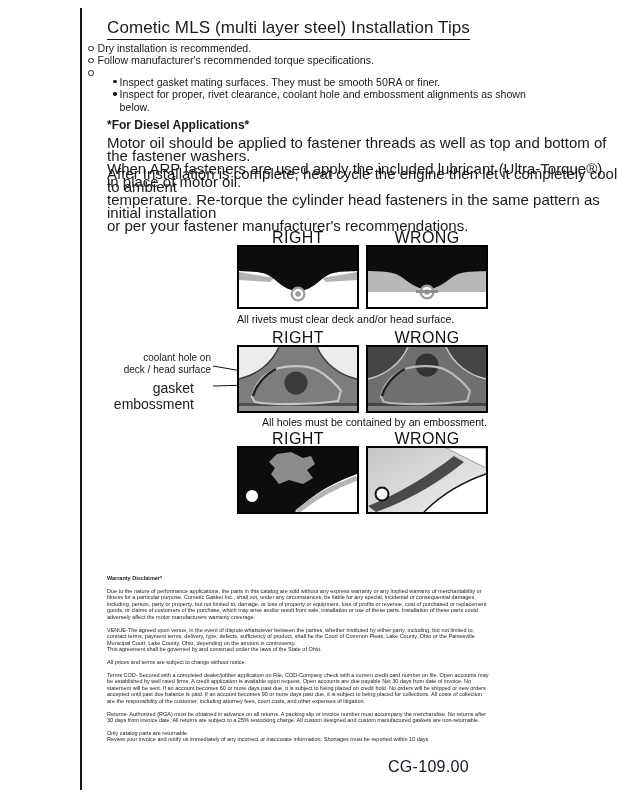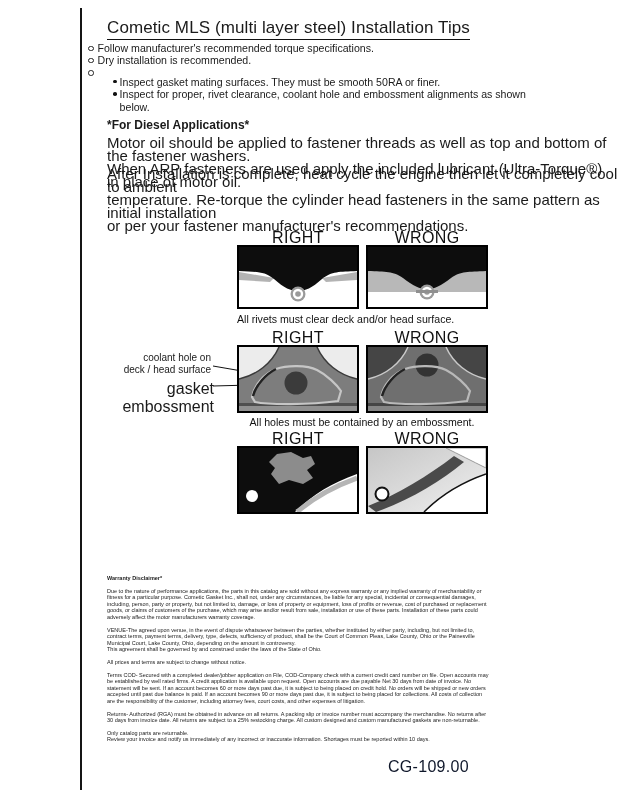--- a/index.html
+++ b/index.html
@@ -43,25 +43,25 @@
 
 <div id="page">
 
   <div class="abs" id="edge-line"></div>
 
   <div class="abs" id="title">Cometic MLS (multi layer steel) Installation Tips</div>
 
   <div class="abs" id="bullets">
     <div class="brow">
       <span class="odot"></span>
-      <span>Follow manufacturer's recommended torque specifications.</span>
+      <span>Dry installation is recommended.</span>
     </div>
     <div class="brow">
       <span class="odot"></span>
-      <span>Dry installation is recommended.</span>
+      <span>Follow manufacturer's recommended torque specifications.</span>
     </div>
     <div class="brow">
       <span class="odot"></span>
     </div>
     <div class="brow sub">
       <span class="fdot"></span>
       <span>Inspect gasket mating surfaces.  They must be smooth 50RA or finer.</span>
     </div>
     <div class="brow sub">
       <span class="fdot"></span>
@@ -98,21 +98,21 @@
       <circle cx="59" cy="45" r="2.8" fill="#9a9a9a"></circle>
       <line x1="48" y1="44.5" x2="70" y2="44.5" stroke="#8f8f8f" stroke-width="3"></line>
     </svg>
   </div>
   <div class="abs caption" style="left:237px;top:313px;">All rivets must clear deck and/or head surface.</div>
 
   <div class="abs figlabel" style="left:237px;top:329px;">RIGHT</div>
   <div class="abs figlabel" style="left:366px;top:329px;">WRONG</div>
 
   <div class="abs" style="left:95px;top:352px;width:116px;text-align:right;font-size:10px;line-height:11.5px;">coolant hole on<br>deck / head surface</div>
-  <div class="abs" style="left:98px;top:380px;width:116px;text-align:right;font-size:16px;">gasket embossment</div>
+  <div class="abs" style="left:78px;top:380px;width:116px;text-align:right;font-size:14px;">gasket embossment</div>
 
   <svg class="abs" style="left:150px;top:355px;pointer-events:none;" width="160" height="45">
     <line x1="63" y1="11" x2="138" y2="24" stroke="#111" stroke-width="1"></line>
     <line x1="63" y1="31" x2="101" y2="30" stroke="#111" stroke-width="1"></line>
   </svg>
 
   <div class="abs figbox2" style="left:237px;top:345px;">
     <svg width="118" height="64" viewBox="0 0 118 64">
       <rect width="118" height="64" fill="#7d7d7d"></rect>
       <path d="M0,0 H40 C33,16 18,28 0,32 Z" fill="#ececec"></path>
@@ -133,21 +133,21 @@
       <path d="M40,0 C33,16 18,28 0,32" fill="none" stroke="#c9c9c9" stroke-width="1.5"></path>
       <path d="M118,0 H78 C85,16 100,28 118,32 Z" fill="#454545"></path>
       <path d="M78,0 C85,16 100,28 118,32" fill="none" stroke="#c9c9c9" stroke-width="1.5"></path>
       <rect y="56" width="118" height="3" fill="#454545"></rect>
       <rect y="59" width="118" height="5" fill="#858585"></rect>
       <circle cx="59" cy="18" r="11.5" fill="#333333"></circle>
       <path d="M13,50 C15,38 26,26 37,22 C48,18 68,18 78,23 C88,28 98,38 102,44 L99,54 C70,58 30,58 16,55 Z" fill="none" stroke="#b9b9b9" stroke-width="2.2"></path>
       <path d="M14,49 C17,38 27,27 37,22" fill="none" stroke="#222222" stroke-width="2.5"></path>
     </svg>
   </div>
-  <div class="abs caption" style="left:237px;top:416px;width:250px;text-align:center;">All holes must be contained by an embossment.</div>
+  <div class="abs caption" style="left:237px;top:416px;width:250px;text-align:right;">All holes must be contained by an embossment.</div>
 
   <div class="abs figlabel" style="left:237px;top:430px;">RIGHT</div>
   <div class="abs figlabel" style="left:366px;top:430px;">WRONG</div>
 
   <div class="abs figbox2" style="left:237px;top:446px;">
     <svg width="118" height="64" viewBox="0 0 118 64">
       <rect width="118" height="64" fill="#ffffff"></rect>
       <path d="M0,0 H118 V26 C92,35 72,48 56,64 H0 Z" fill="#0d0d0d"></path>
       <path d="M118,30 C93,39 73,51 58,64" fill="none" stroke="#b5b5b5" stroke-width="5"></path>
       <polygon points="30,14 38,6 52,4 64,10 72,8 76,16 68,22 74,30 64,36 50,32 40,36 32,26 36,20" fill="#8c8c8c"></polygon>

